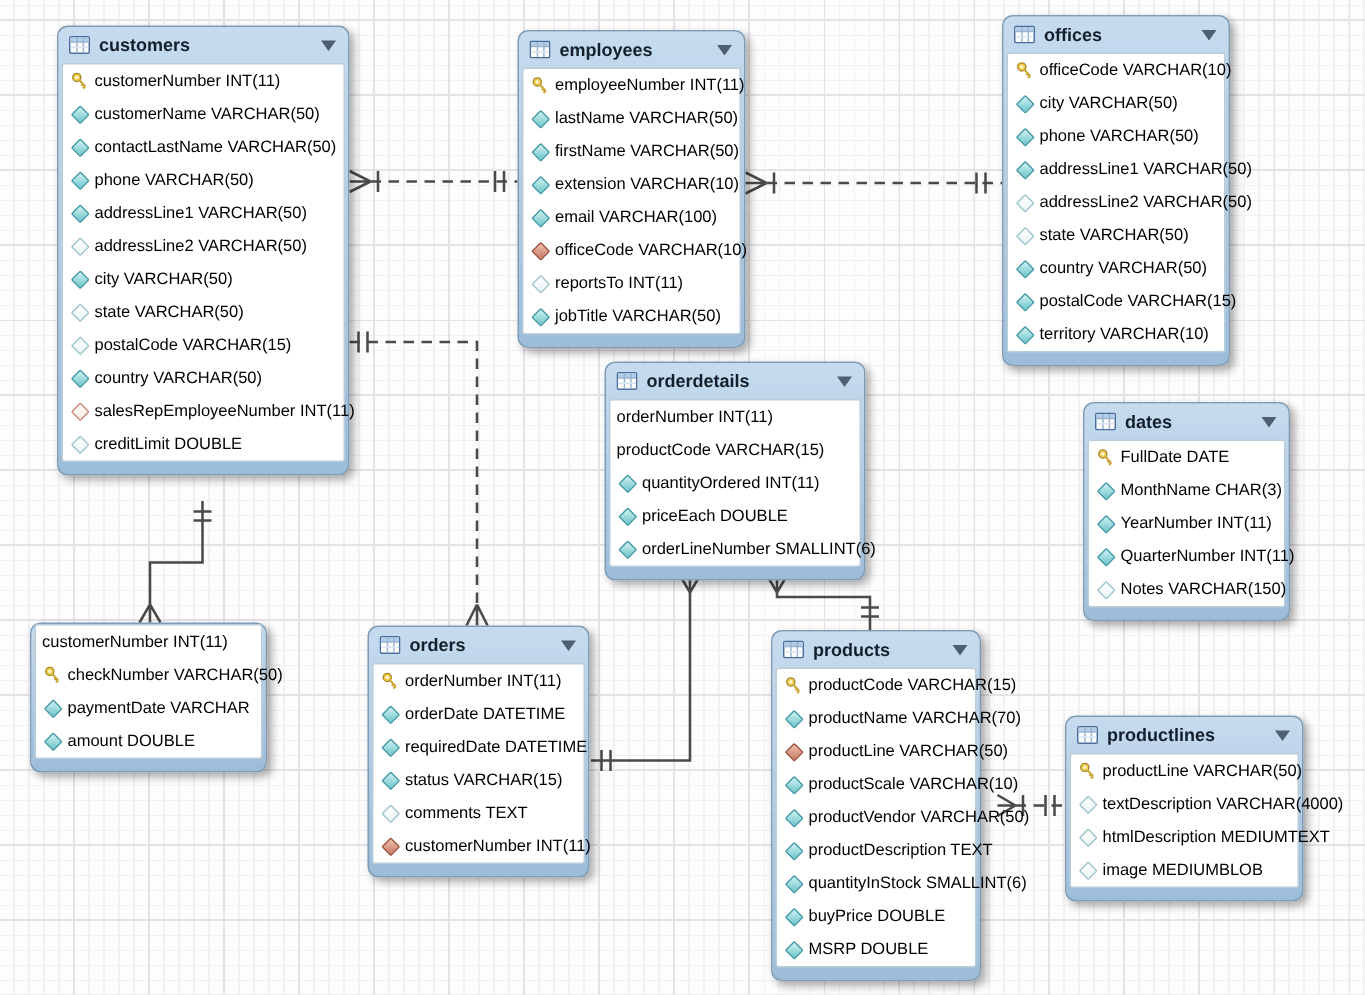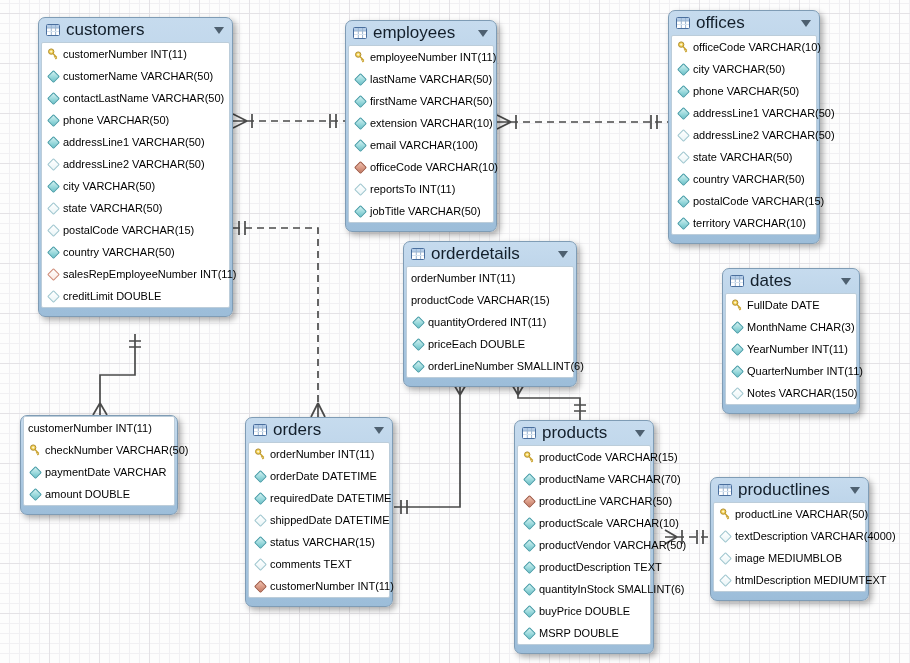--- a/index.html
+++ b/index.html
@@ -17,21 +17,21 @@
   .rels path{fill:none;stroke:#4a4a4a;stroke-width:1.7;}
   .rels path.dash{stroke-dasharray:7 5;}
   .table{
     position:absolute;z-index:2;box-sizing:border-box;
     border:1px solid #7f9cb5;border-radius:7px;
     background:linear-gradient(#c6dbee,#9cbdd9);
     box-shadow:3px 3px 6px rgba(0,0,0,0.33);
     padding:0 2px 8px 2px;
   }
   .thead{height:24px;display:flex;align-items:center;padding:0 6px 0 5px;}
-  .ttitle{font-size:17px;font-weight:normal;color:#131f2b;margin-left:6px;flex:1;white-space:nowrap;}
+  .ttitle{font-size:12px;font-weight:bold;color:#131f2b;margin-left:6px;flex:1;white-space:nowrap;}
   .tarrow{width:0;height:0;border-left:5px solid transparent;border-right:5px solid transparent;border-top:7px solid #4e6070;}
   .tbody{background:#fff;border:1px solid #bccdda;border-radius:2px;}
   .row{height:22px;display:flex;align-items:center;padding:0 4px;font-size:11px;color:#000;white-space:nowrap;}
   .islot{width:14px;min-width:14px;display:flex;justify-content:center;align-items:center;margin-right:3px;}
   .dia{width:7px;height:7px;transform:rotate(45deg);border:1px solid;border-radius:1px;display:inline-block;}
   .dia.filled{background:linear-gradient(135deg,#d2f1f1,#6cc5cb);border-color:#3f9aa5;}
   .dia.open{background:linear-gradient(135deg,#ffffff,#eaf5f7);border-color:#9fc6cf;}
   .dia.red{background:linear-gradient(135deg,#f0c0ae,#c77a62);border-color:#9c4f38;}
   .dia.redopen{background:linear-gradient(135deg,#ffffff,#fbeae4);border-color:#cf8b77;}
   .hidden-defs{position:absolute;width:0;height:0;overflow:hidden;}
@@ -446,26 +446,20 @@
         <span>orderDate DATETIME</span>
       </div>
     <div class="row">
         <span class="islot">
           <span class="dia filled"></span>
         </span>
         <span>requiredDate DATETIME</span>
       </div>
     <div class="row">
         <span class="islot">
-          <span class="dia open"></span>
-        </span>
-        <span>shippedDate DATETIME</span>
-      </div>
-    <div class="row">
-        <span class="islot">
           <span class="dia filled"></span>
         </span>
         <span>status VARCHAR(15)</span>
       </div>
     <div class="row">
         <span class="islot">
           <span class="dia open"></span>
         </span>
         <span>comments TEXT</span>
       </div>
@@ -566,22 +560,22 @@
     <div class="row">
         <span class="islot">
           <span class="dia open"></span>
         </span>
         <span>textDescription VARCHAR(4000)</span>
       </div>
     <div class="row">
         <span class="islot">
           <span class="dia open"></span>
         </span>
+        <span>htmlDescription MEDIUMTEXT</span>
+      </div>
+    <div class="row">
+        <span class="islot">
+          <span class="dia open"></span>
+        </span>
         <span>image MEDIUMBLOB</span>
       </div>
-    <div class="row">
-        <span class="islot">
-          <span class="dia open"></span>
-        </span>
-        <span>htmlDescription MEDIUMTEXT</span>
-      </div>
   </div>
 </div>
 
 </body></html>

